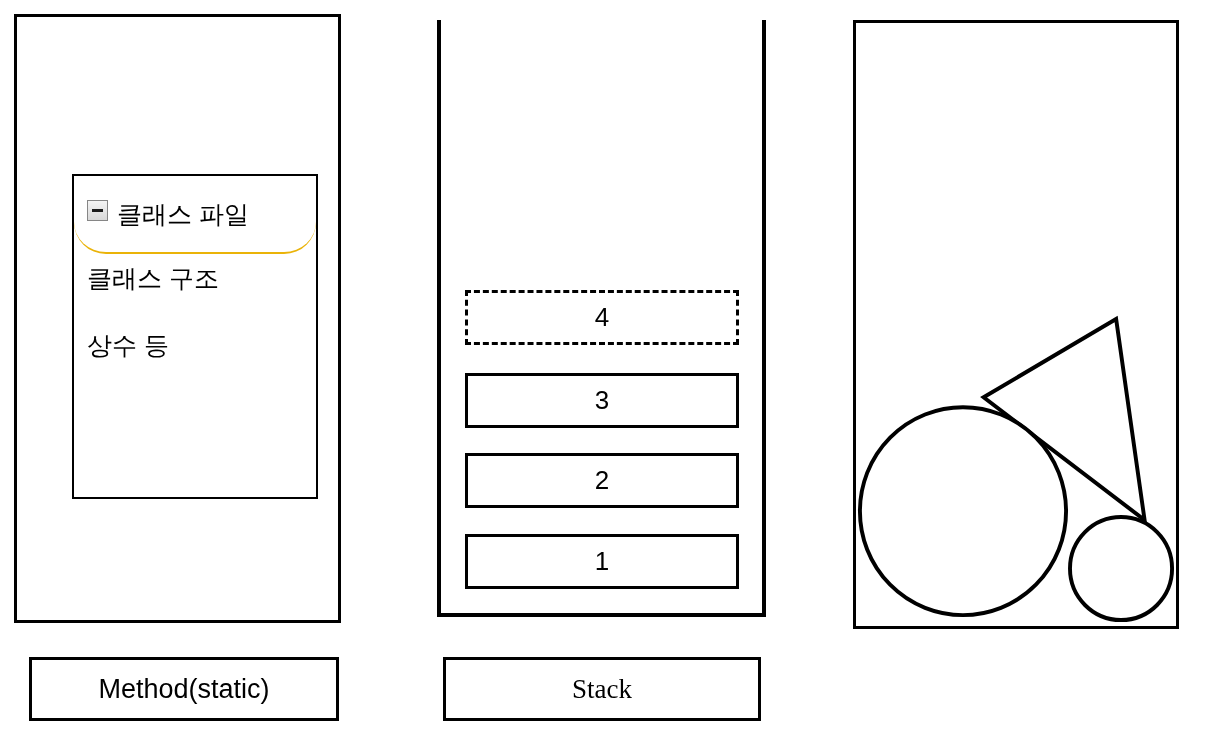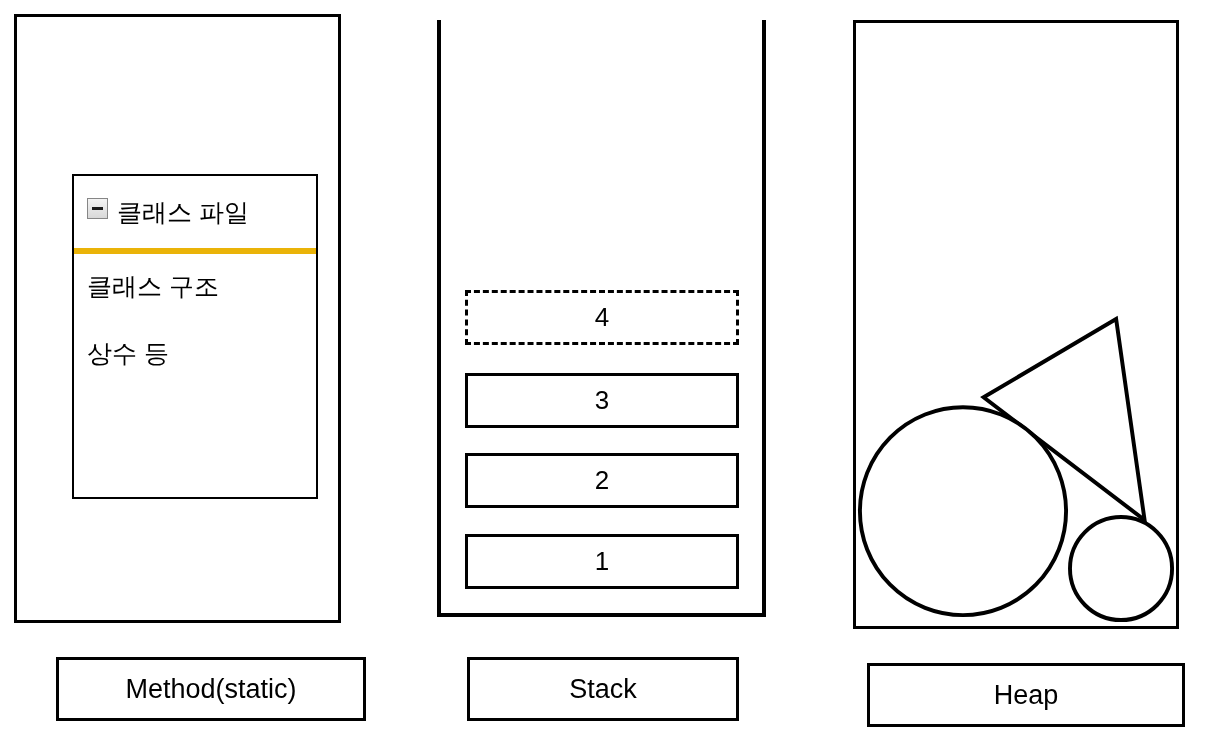--- a/index.html
+++ b/index.html
@@ -30,24 +30,25 @@
     background: #ffffff;
   }
 
   .classfile-box {
     left: 55px; top: 157px; width: 246px; height: 325px;
     border: 2px solid #000000;
     background: #ffffff;
   }
   .classfile-header {
     left: 0; top: 0; right: 0; height: 78px;
-    border-bottom: 6px solid #eab308;
+    border-bottom: 2px solid #eab308;
     display: flex;
     align-items: center;
     padding-left: 13px;
+    border-radius: 32px;
   }
   .collapse-icon {
     width: 19px; height: 19px;
     border: 1px solid #868686;
     background: linear-gradient(180deg, #f4f4f4 0%, #d8d8d8 100%);
     display: inline-flex;
     align-items: center;
     justify-content: center;
     flex: 0 0 auto;
     margin-right: 9px;
@@ -58,21 +59,21 @@
     width: 11px; height: 3px; background: #1b1b1b;
   }
   .classfile-title {
     font-size: 25px;
     line-height: 1;
     white-space: nowrap;
   }
   .classfile-body {
     position: absolute;
     left: 0; top: 78px; right: 0; bottom: 0;
-    padding: 20px 0 0 13px;
+    padding: 12px 0 0 13px;
   }
   .classfile-body .row {
     font-size: 25px;
     line-height: 1;
     margin-bottom: 42px;
     white-space: nowrap;
   }
   .classfile-body .row:last-child { margin-bottom: 4px; }
 
   
@@ -130,22 +131,22 @@
   .label-box {
     height: 64px;
     border: 3px solid #000000;
     background: #ffffff;
     display: flex;
     align-items: center;
     justify-content: center;
     font-size: 27px;
     box-sizing: border-box;
   }
-  .label-method { left: 29px;  top: 657px; width: 310px; margin-left: 27px; }
-  .label-stack  { left: 467px; top: 657px; width: 272px; }
+  .label-method { left: 29px;  top: 657px; width: 310px; }
+  .label-stack  { left: 443px; top: 657px; width: 318px; font-family: Liberation Serif, serif; }
   .label-heap   { left: 867px; top: 663px; width: 318px; }
 </style>
 </head>
 <body>
 
 <div id="canvas">
 
   <div class="abs method-area">
 
     <div class="abs classfile-box">
@@ -181,15 +182,14 @@
       <polygon points="265,299 130,378 294,502" fill="#ffffff" stroke="#000000" stroke-width="4" stroke-linejoin="miter"></polygon>
       <circle cx="109" cy="493" r="105" fill="#ffffff" stroke="#000000" stroke-width="4"></circle>
       <circle cx="270" cy="551" r="52" fill="#ffffff" stroke="#000000" stroke-width="4"></circle>
     </svg>
   </div>
 
   <div class="abs label-box label-method">Method(static)</div>
 
   <div class="abs label-box label-stack">Stack</div>
 
-  <div class="abs label-box label-heap">Heap</div>
 
 </div>
 
 </body></html>

